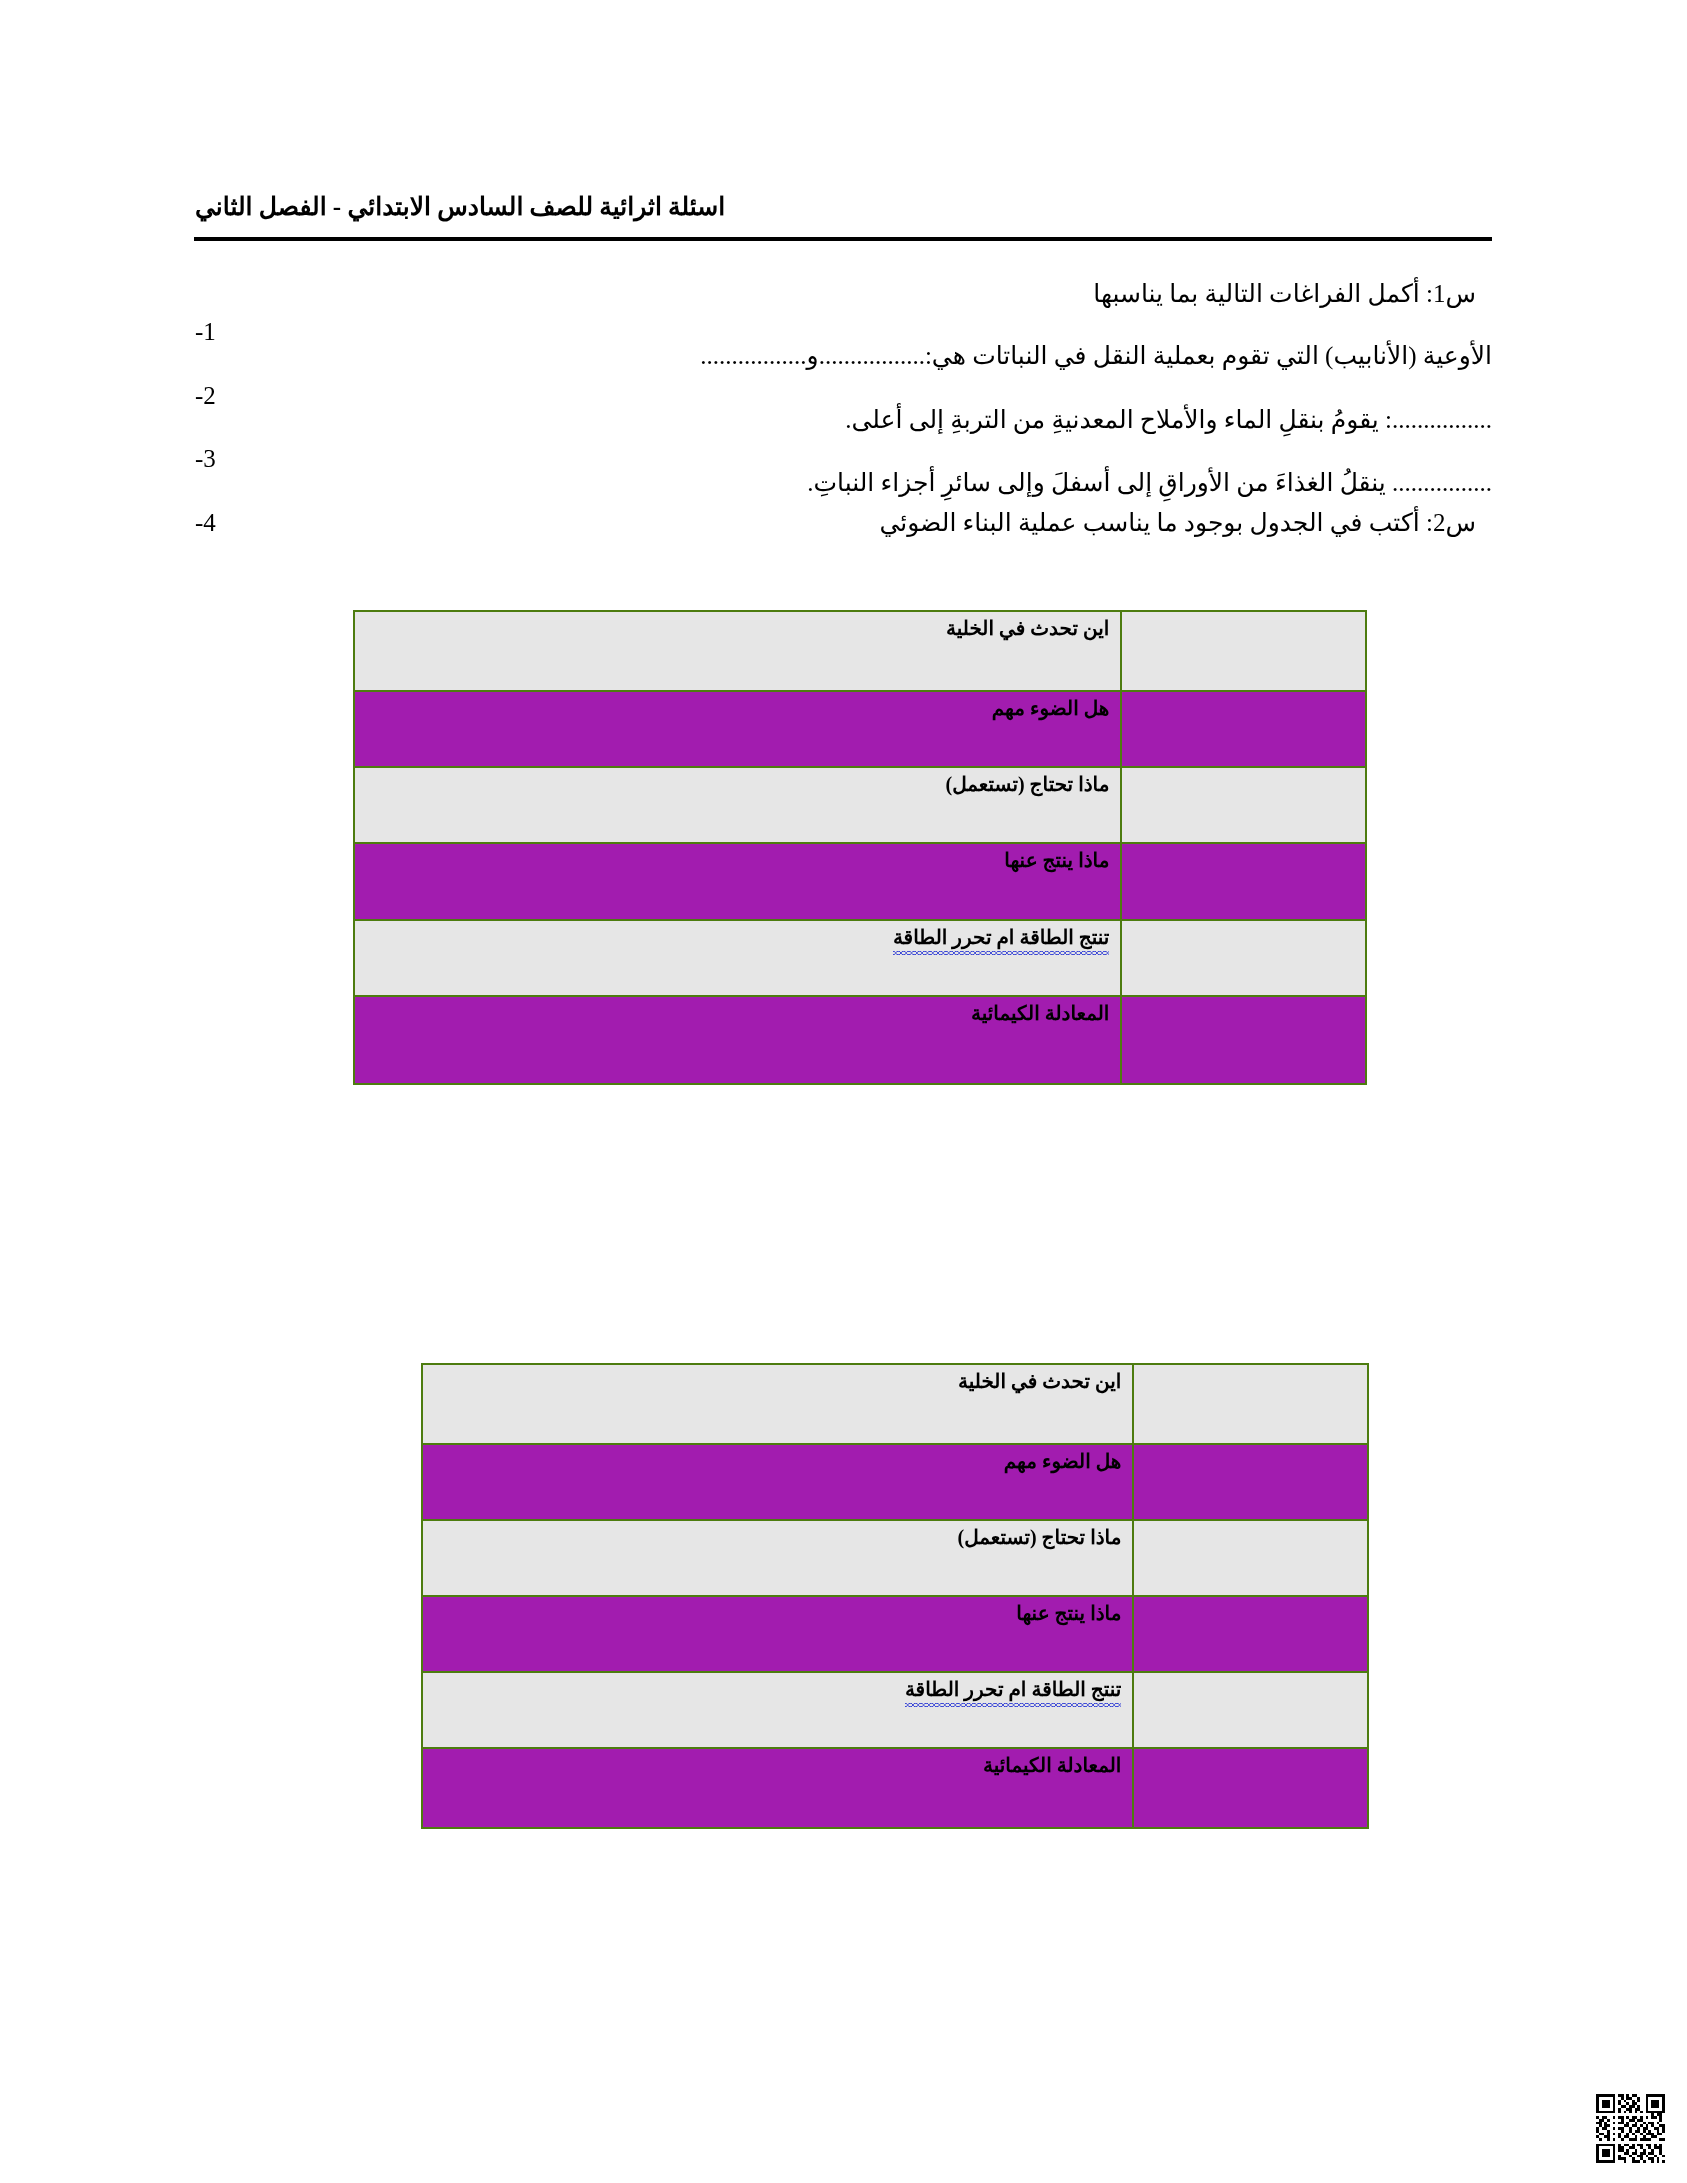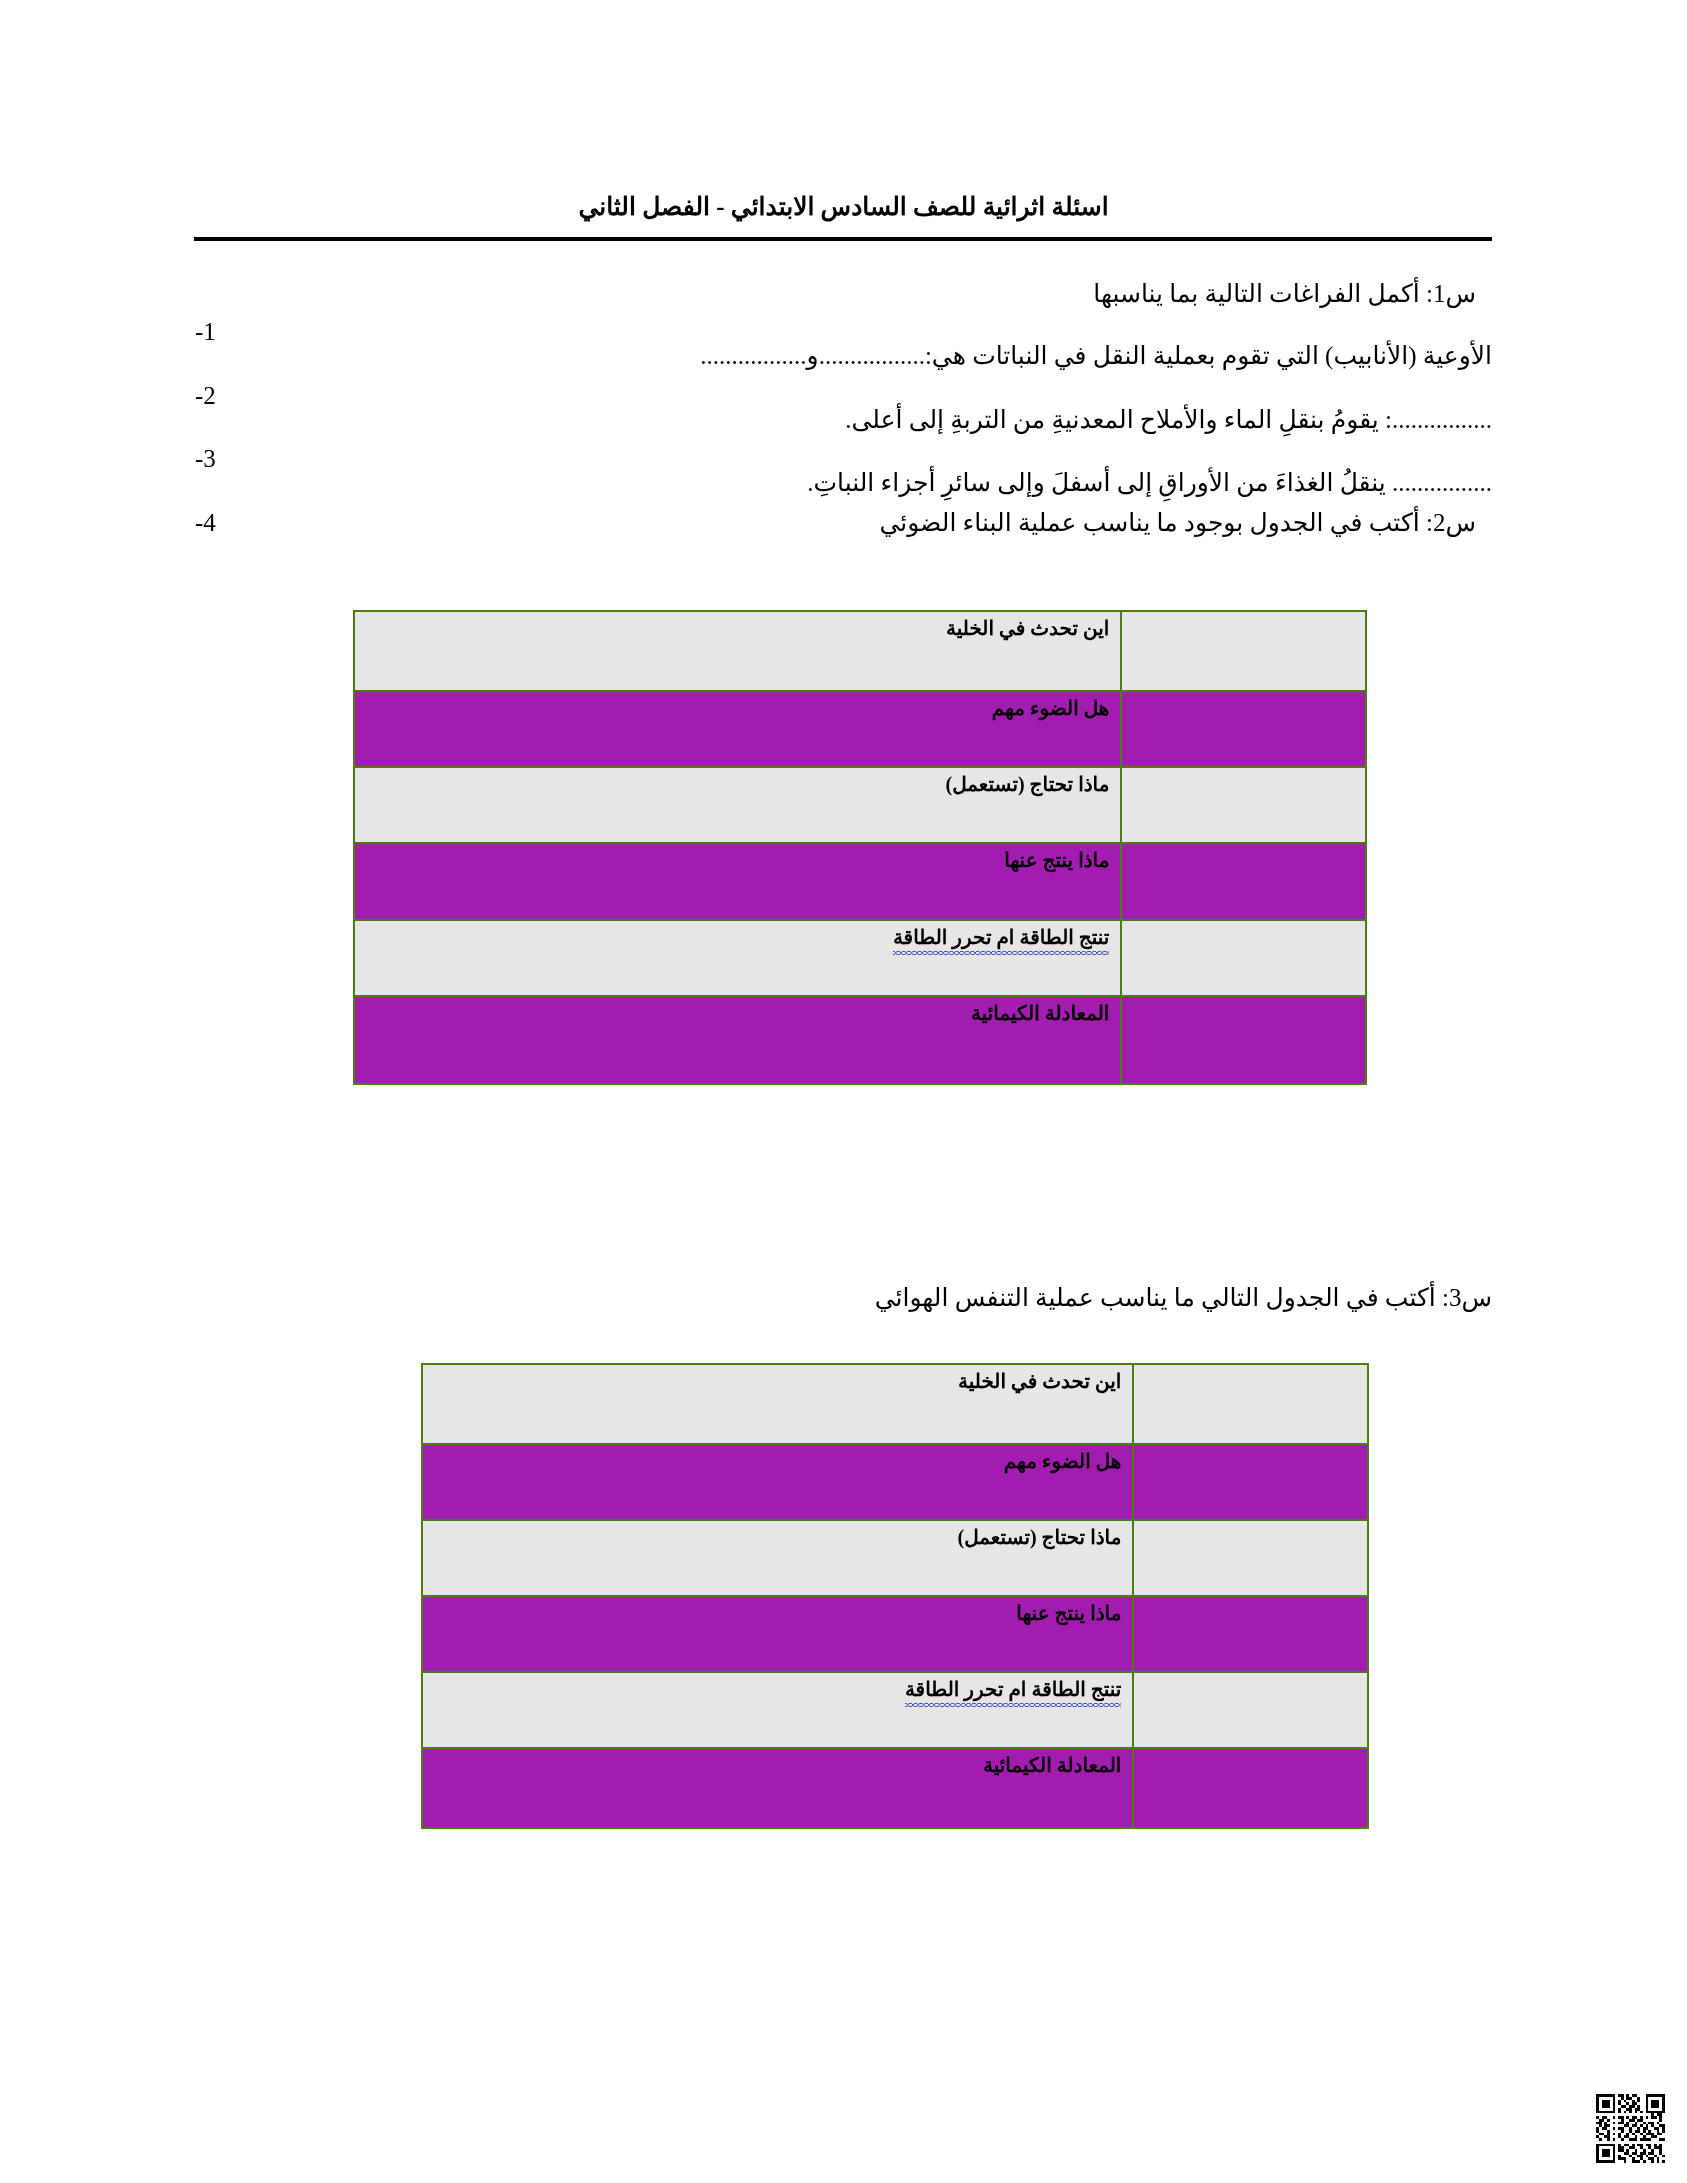--- a/index.html
+++ b/index.html
@@ -21,21 +21,21 @@
     inset: 0;
     background: #ffffff;
   }
 
   
   .doc-header {
     position: absolute;
     top: 192px;
     left: 195px;
     width: 1297px;
-    text-align: center;
+    text-align: left;
   }
   .doc-header-title {
     font-size: 25px;
     font-weight: bold;
     line-height: 1.2;
     letter-spacing: 0px;
     white-space: nowrap;
   }
   .header-rule {
     position: absolute;
@@ -189,23 +189,20 @@
       <span class="num-text">................ ينقلُ الغذاءَ من الأوراقِ إلى أسفلَ وإلى سائرِ  أجزاء  النباتِ.</span>
     </div>
 
     <div class="numbered">
       <span class="num-marker">-4</span>
     </div>
 
     <div class="q-line q2-heading">س2: أكتب في الجدول بوجود ما يناسب عملية البناء الضوئي</div>
   </div>
 
-  <div style="position:absolute; top:1283px; left:195px; width:1297px;">
-    <div class="q3-heading">س3: أكتب في الجدول التالي ما يناسب عملية  التنفس الهوائي</div>
-  </div>
 
   <table class="wsheet-table" id="table-photosynthesis">
     <colgroup>
         <col style="width:245px">
         <col style="width:767px">
       </colgroup>
     <tbody>
       <tr class="row-shaded">
         <td class="answer-cell" style="height:78px"></td>
         <td class="label-cell">اين تحدث في الخلية</td>

